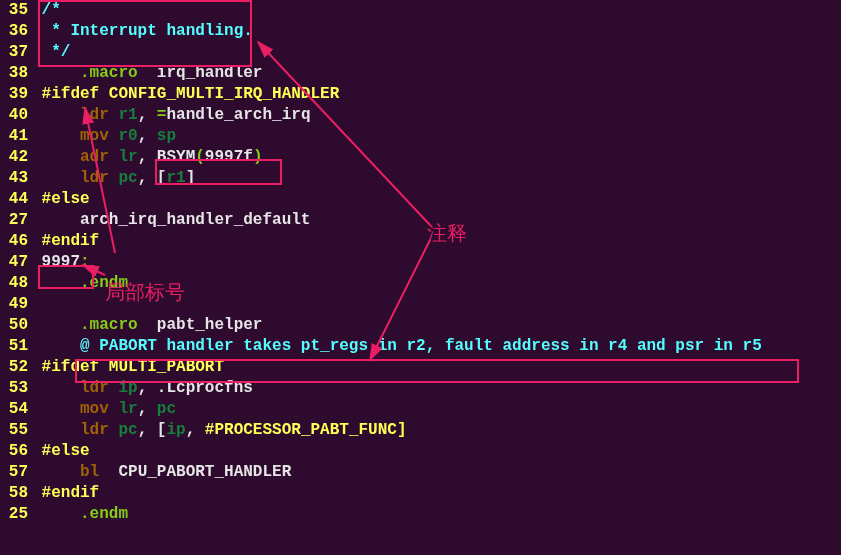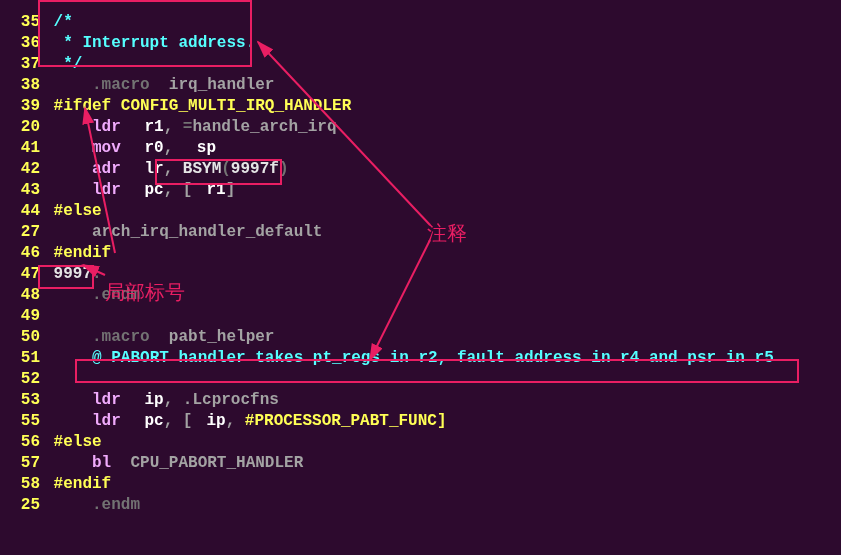--- a/index.html
+++ b/index.html
@@ -8,44 +8,44 @@
     background: #2d0a2e;
     font-family: 'Courier New', monospace;
     font-size: 16px;
     font-weight: bold;
     width: 841px;
     height: 555px;
     overflow: hidden;
     position: relative;
   }
   .code-container {
-    padding: 12px;
+    padding: 0;
   }
   .line {
     display: flex;
     height: 21px;
     line-height: 21px;
     white-space: pre;
   }
   .lineno {
     width: 28px;
     text-align: right;
     color: #ffff55;
     padding-right: 4px;
   }
   .code {
     flex: 1;
     position: relative;
   }
   .c-comment { color: #55ffff; }
-  .c-white { color: #a3a3a3; }
+  .c-white { color: #e5e5e5; }
   .c-keyword { color: #ffff55; }
-  .c-pink { color: #737373; }
-  .c-cyan { color: #f0abfc; }
-  .c-green { color: #ffffff; margin-left: 14px; }
+  .c-pink { color: #84cc16; }
+  .c-cyan { color: #a16207; }
+  .c-green { color: #15803d; }
   .c-gray { color: #e5e5e5; }
   .box {
     position: absolute;
     border: 2px solid #e91e63;
     pointer-events: none;
   }
   .box1 { left: 38px; top: 0px; width: 210px; height: 63px; }
   .box2 { left: 155px; top: 159px; width: 123px; height: 22px; }
   .box3 { left: 38px; top: 265px; width: 52px; height: 20px; }
   .box4 { left: 75px; top: 359px; width: 720px; height: 20px; }
@@ -66,38 +66,39 @@
     width: 841px;
     height: 555px;
     pointer-events: none;
   }
 </style>
 </head>
 <body>
 
 <div class="code-container" id="code-root">
     <div class="line"><span class="lineno">35</span><span class="code"><span class="c-comment"> /*</span></span></div>
-    <div class="line"><span class="lineno">36</span><span class="code"><span class="c-comment">  * Interrupt address.</span></span></div>
+    <div class="line"><span class="lineno">36</span><span class="code"><span class="c-comment">  * Interrupt handling.</span></span></div>
     <div class="line"><span class="lineno">37</span><span class="code"><span class="c-comment">  */</span></span></div>
     <div class="line"><span class="lineno">38</span><span class="code"><span class="c-white">     </span><span class="c-pink">.macro</span><span class="c-white">  irq_handler</span></span></div>
     <div class="line"><span class="lineno">39</span><span class="code"><span class="c-white"> </span><span class="c-keyword">#ifdef CONFIG_MULTI_IRQ_HANDLER</span></span></div>
-    <div class="line"><span class="lineno">20</span><span class="code"><span class="c-white">     </span><span class="c-cyan">ldr</span><span class="c-white"> </span><span class="c-green">r1</span><span class="c-white">, </span><span class="c-pink">=</span><span class="c-white">handle_arch_irq</span></span></div>
+    <div class="line"><span class="lineno">40</span><span class="code"><span class="c-white">     </span><span class="c-cyan">ldr</span><span class="c-white"> </span><span class="c-green">r1</span><span class="c-white">, </span><span class="c-pink">=</span><span class="c-white">handle_arch_irq</span></span></div>
     <div class="line"><span class="lineno">41</span><span class="code"><span class="c-white">     </span><span class="c-cyan">mov</span><span class="c-white"> </span><span class="c-green">r0</span><span class="c-white">, </span><span class="c-green">sp</span></span></div>
     <div class="line"><span class="lineno">42</span><span class="code"><span class="c-white">     </span><span class="c-cyan">adr</span><span class="c-white"> </span><span class="c-green">lr</span><span class="c-white">, </span><span class="c-gray">BSYM</span><span class="c-pink">(</span><span class="c-gray">9997f</span><span class="c-pink">)</span></span></div>
     <div class="line"><span class="lineno">43</span><span class="code"><span class="c-white">     </span><span class="c-cyan">ldr</span><span class="c-white"> </span><span class="c-green">pc</span><span class="c-white">, [</span><span class="c-green">r1</span><span class="c-white">]</span></span></div>
     <div class="line"><span class="lineno">44</span><span class="code"><span class="c-white"> </span><span class="c-keyword">#else</span></span></div>
     <div class="line"><span class="lineno">27</span><span class="code"><span class="c-white">     arch_irq_handler_default</span></span></div>
     <div class="line"><span class="lineno">46</span><span class="code"><span class="c-white"> </span><span class="c-keyword">#endif</span></span></div>
     <div class="line"><span class="lineno">47</span><span class="code"><span class="c-white"> </span><span class="c-gray">9997</span><span class="c-pink">:</span></span></div>
     <div class="line"><span class="lineno">48</span><span class="code"><span class="c-white">     </span><span class="c-pink">.endm</span></span></div>
     <div class="line"><span class="lineno">49</span><span class="code"></span></div>
     <div class="line"><span class="lineno">50</span><span class="code"><span class="c-white">     </span><span class="c-pink">.macro</span><span class="c-white">  pabt_helper</span></span></div>
     <div class="line"><span class="lineno">51</span><span class="code"><span class="c-white">     </span><span class="c-comment">@ PABORT handler takes pt_regs in r2, fault address in r4 and psr in r5</span></span></div>
-    <div class="line"><span class="lineno">52</span><span class="code"><span class="c-white"> </span></span></div>
+    <div class="line"><span class="lineno">52</span><span class="code"><span class="c-white"> </span><span class="c-keyword">#ifdef MULTI_PABORT</span></span></div>
     <div class="line"><span class="lineno">53</span><span class="code"><span class="c-white">     </span><span class="c-cyan">ldr</span><span class="c-white"> </span><span class="c-green">ip</span><span class="c-white">, .Lcprocfns</span></span></div>
+    <div class="line"><span class="lineno">54</span><span class="code"><span class="c-white">     </span><span class="c-cyan">mov</span><span class="c-white"> </span><span class="c-green">lr</span><span class="c-white">, </span><span class="c-green">pc</span></span></div>
     <div class="line"><span class="lineno">55</span><span class="code"><span class="c-white">     </span><span class="c-cyan">ldr</span><span class="c-white"> </span><span class="c-green">pc</span><span class="c-white">, [</span><span class="c-green">ip</span><span class="c-white">, </span><span class="c-keyword">#PROCESSOR_PABT_FUNC]</span></span></div>
     <div class="line"><span class="lineno">56</span><span class="code"><span class="c-white"> </span><span class="c-keyword">#else</span></span></div>
     <div class="line"><span class="lineno">57</span><span class="code"><span class="c-white">     </span><span class="c-cyan">bl</span><span class="c-white">  CPU_PABORT_HANDLER</span></span></div>
     <div class="line"><span class="lineno">58</span><span class="code"><span class="c-white"> </span><span class="c-keyword">#endif</span></span></div>
     <div class="line"><span class="lineno">25</span><span class="code"><span class="c-white">     </span><span class="c-pink">.endm</span></span></div>
   </div>
 
 <div class="box box1"></div>
 <div class="box box2"></div>
 <div class="box box3"></div>

